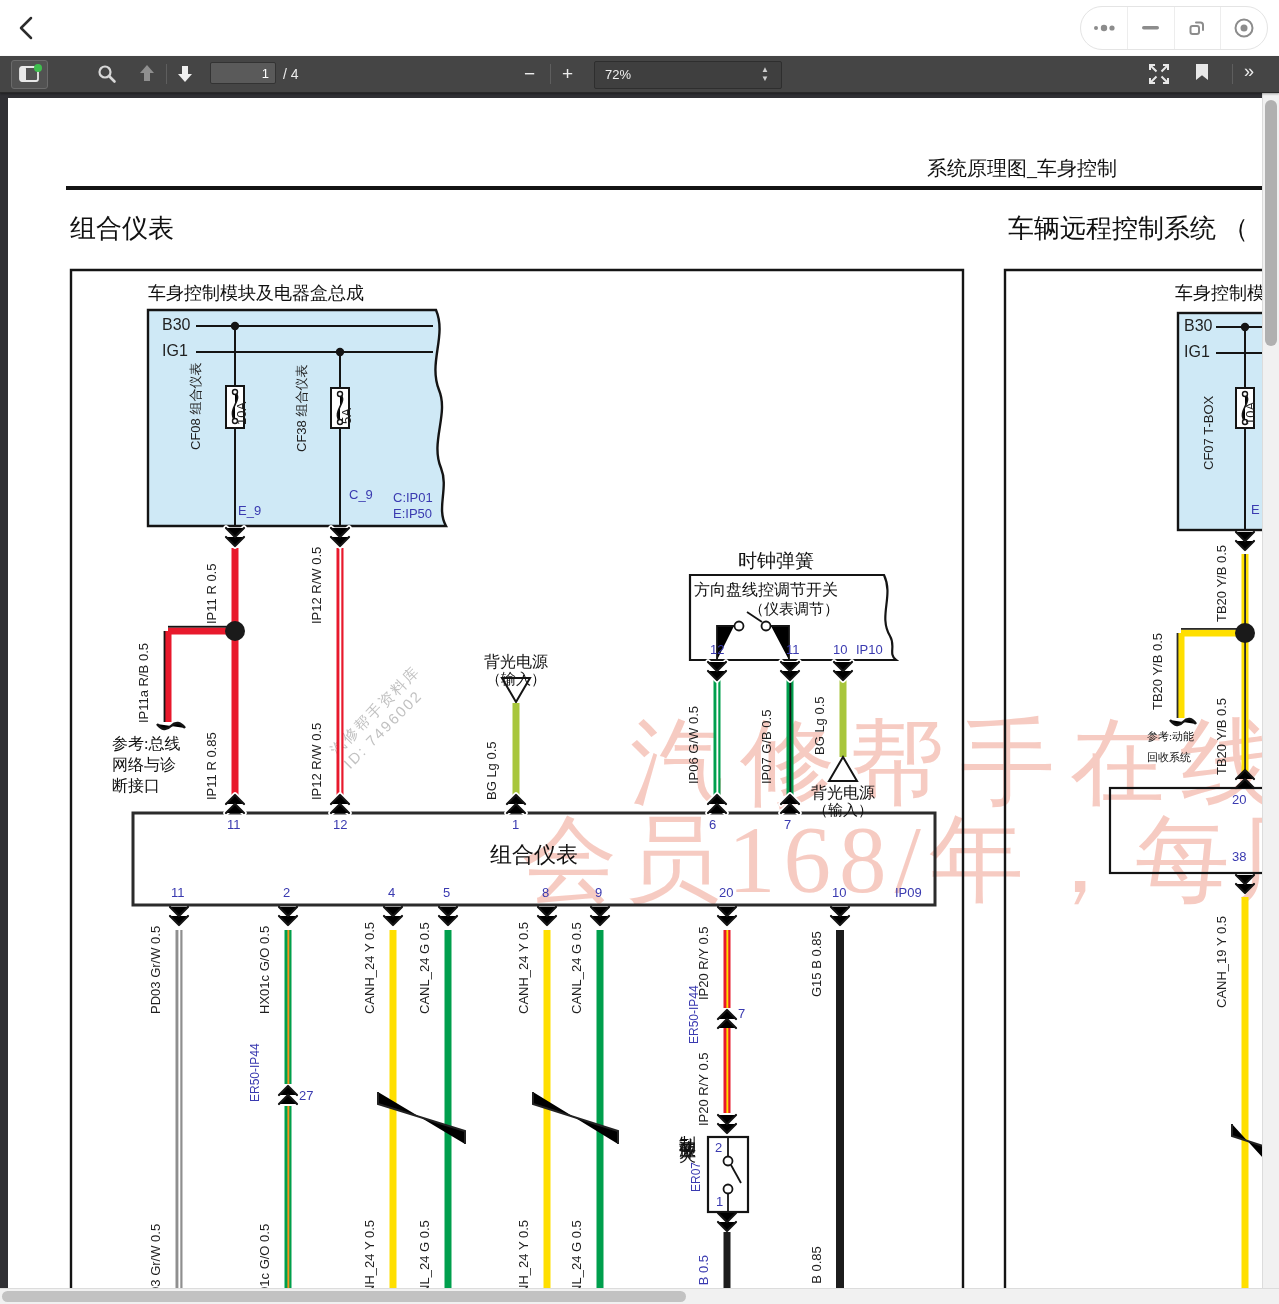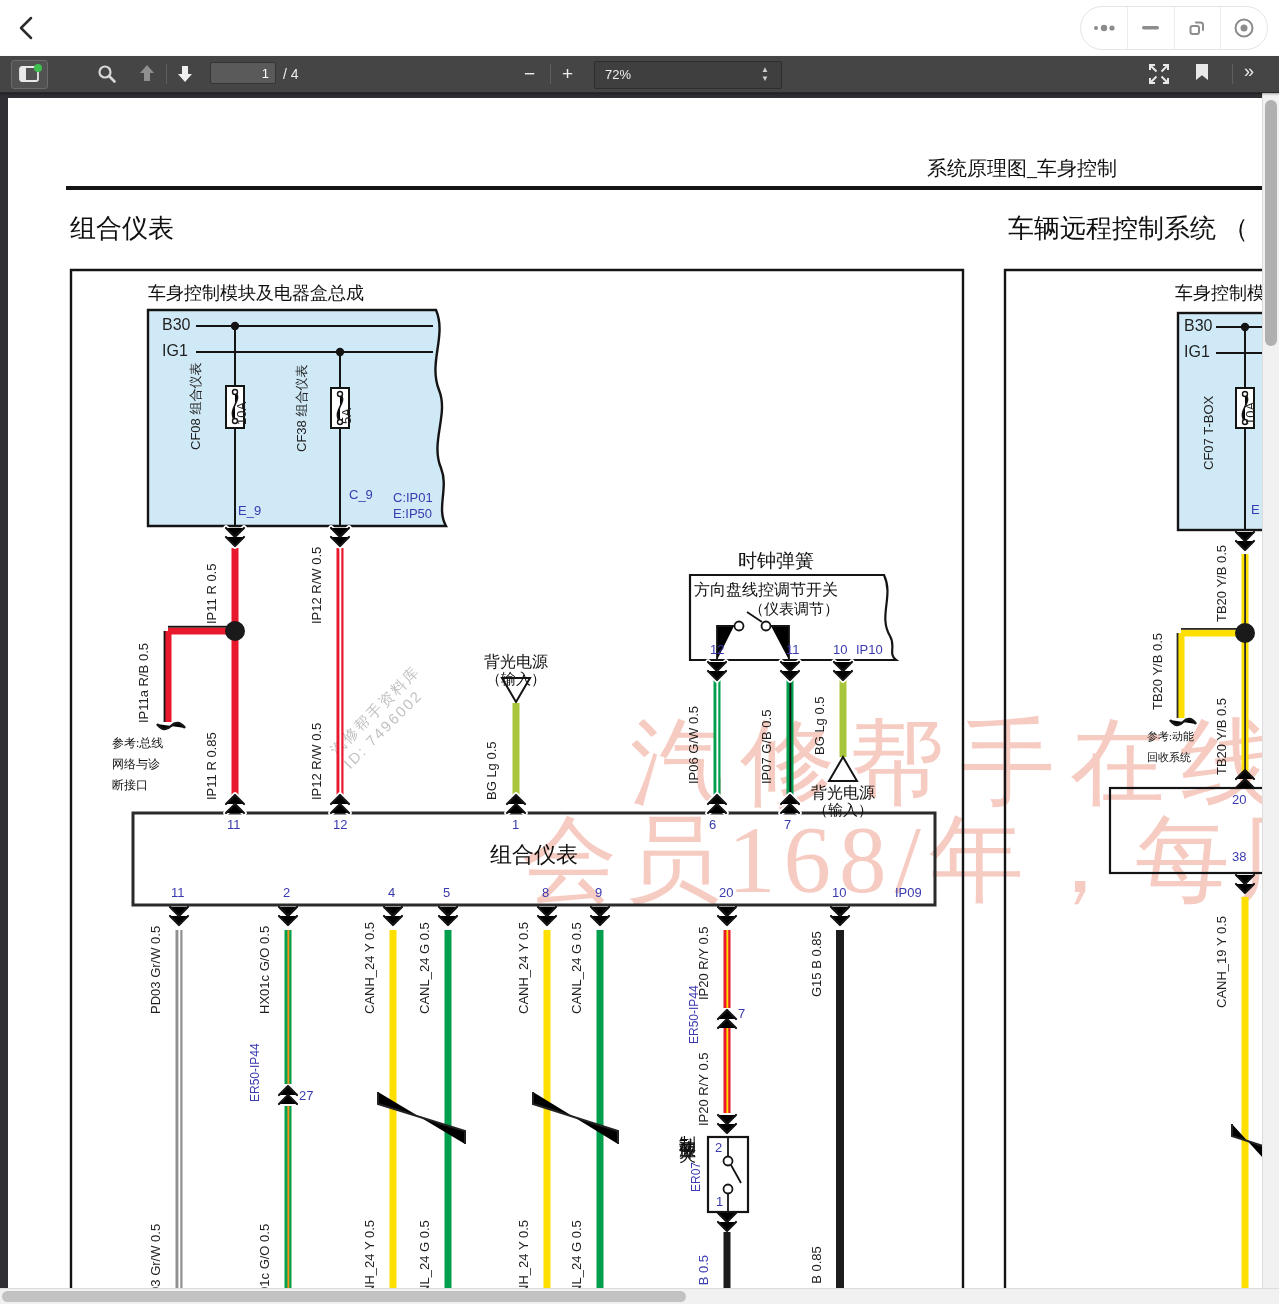--- a/index.html
+++ b/index.html
@@ -359,21 +359,21 @@
 <div class="lbl vl" style="left:309px;top:437px">CF38 组合仪表</div>
 <div class="lbl vl" style="left:354px;top:409px">5A</div>
 <div class="pin" style="left:393px;top:490px">C:IP01</div>
 <div class="pin" style="left:393px;top:506px">E:IP50</div>
 <div class="pin" style="left:238px;top:503px">E_9</div>
 <div class="pin" style="left:349px;top:487px">C_9</div>
 
 <div class="lbl vl" style="left:219px;top:609px">IP11 R 0.5</div>
 <div class="lbl vl" style="left:151px;top:708px">IP11a R/B 0.5</div>
 <div class="lbl vl" style="left:219px;top:785px">IP11 R 0.85</div>
-<div class="cjk" style="left:112px;top:733px;font-size:12px;line-height:21px">
+<div class="cjk" style="left:112px;top:733px;font-size:16px;line-height:21px">
   <div>参考:总线</div>
   <div>网络与诊</div>
   <div>断接口</div>
 </div>
 <div class="lbl vl" style="left:324px;top:609px">IP12 R/W 0.5</div>
 <div class="lbl vl" style="left:324px;top:785px">IP12 R/W 0.5</div>
 <div class="cjk" style="left:478px;top:652px;width:76px;text-align:center;font-size:16px">背光电源</div>
 <div class="cjk" style="left:478px;top:670px;width:76px;text-align:center;font-size:15px">（输入）</div>
 <div class="lbl vl" style="left:499px;top:785px">BG Lg 0.5</div>
 

